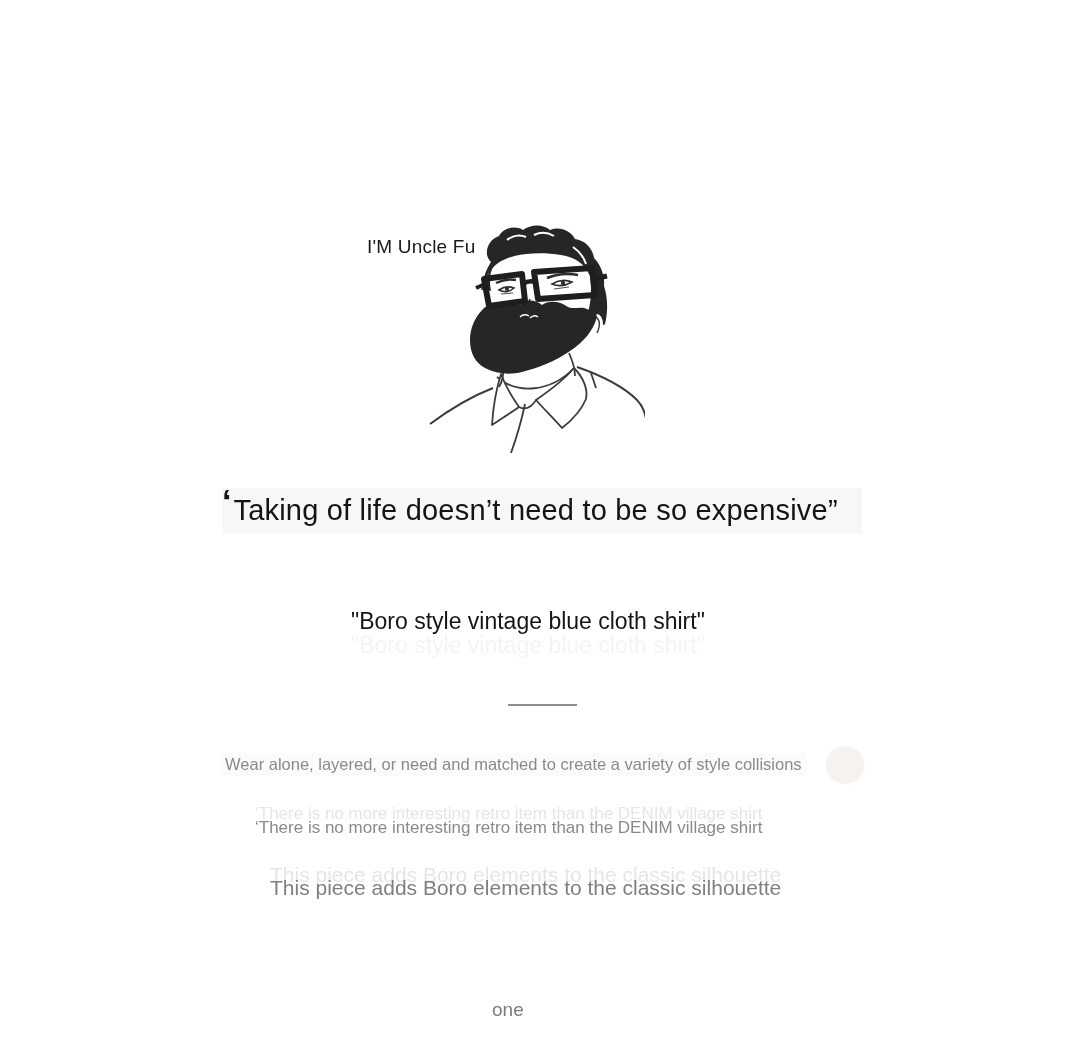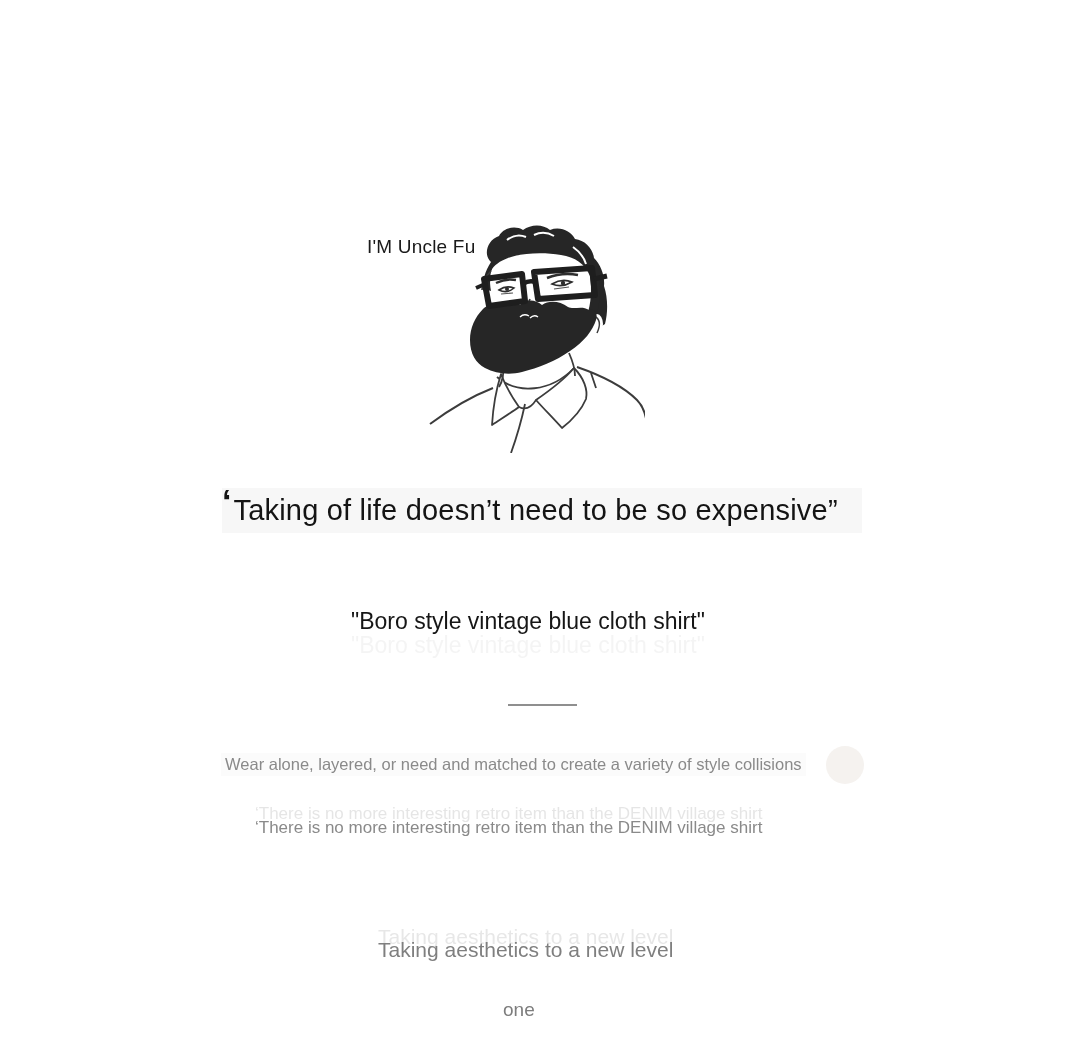--- a/index.html
+++ b/index.html
@@ -38,21 +38,21 @@
   .circle-accent {
     left:826px; top:746px; width:38px; height:38px;
     border-radius:50%; background:#f5f2ef;
   }
 
   .para { color:#8a8a8a; }
   .p1 { left:225px; top:755px; font-size:16.5px; background:rgba(0,0,0,0.015); padding:2px 4px; margin:-2px -4px; }
   .p2 { left:255px; top:818px; font-size:17px; text-shadow:0 -14px 0 rgba(135,135,135,0.22);text-align:center; }
   .p3 { left:270px; top:876px; font-size:21px; color:#7f7f7f; text-shadow:0 -13px 0 rgba(135,135,135,0.22); }
   .p4 { left:378px; top:938px; font-size:21px; color:#7f7f7f; text-shadow:0 -13px 0 rgba(135,135,135,0.20); }
-  .p5 { left:503px; top:999px; font-size:19px; color:#7d7d7d; }
+  .p5 { left:492px; top:999px; font-size:19px; color:#7d7d7d; }
 </style>
 </head>
 <body>
 
 <div class="stage">
 
   <div class="abs name-label">I'M Uncle Fu</div>
 
   <svg class="abs portrait" viewBox="-6 -2 216 228" fill="none" xmlns="http://www.w3.org/2000/svg">
 
@@ -108,16 +108,16 @@
   </div>
 
   <div class="abs product-title">"Boro style vintage blue cloth shirt"</div>
 
   <div class="abs divider"></div>
 
   <div class="abs circle-accent"></div>
 
   <div class="abs para p1">Wear alone, layered, or need and matched to create a variety of style collisions</div>
   <div class="abs para p2">‘There is no more interesting retro item than the DENIM village shirt</div>
-  <div class="abs para p4">Taking aesthetics to a new level</div>
+  <div class="abs para p3">This piece adds Boro elements to the classic silhouette</div>
   <div class="abs para p5">one</div>
 
 </div>
 
 </body></html>

